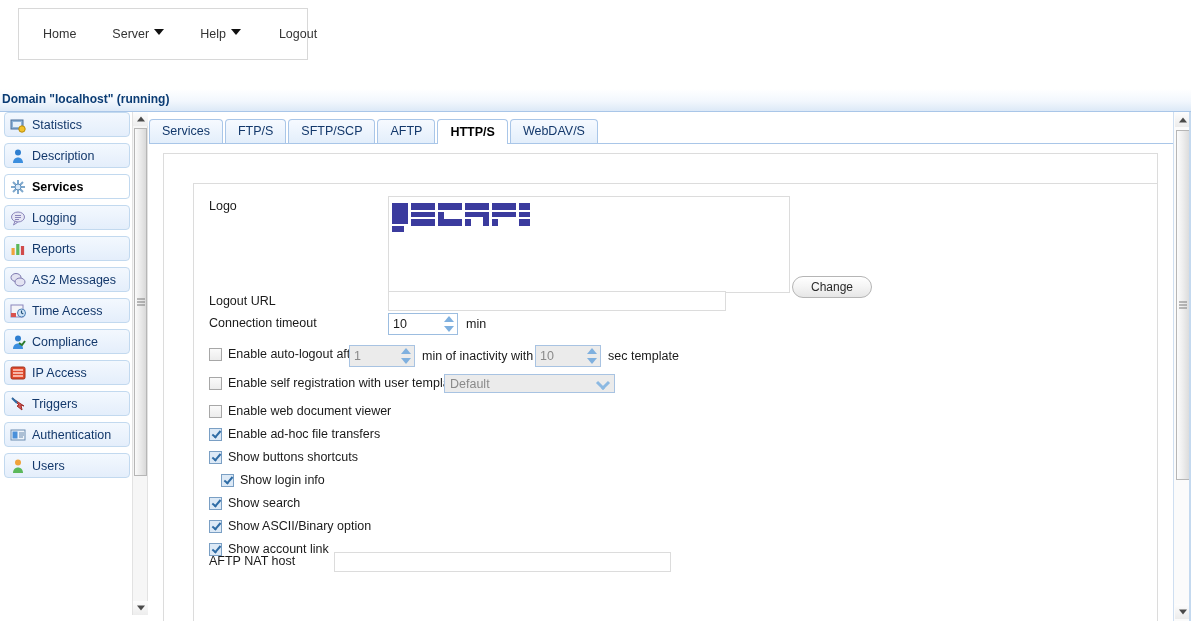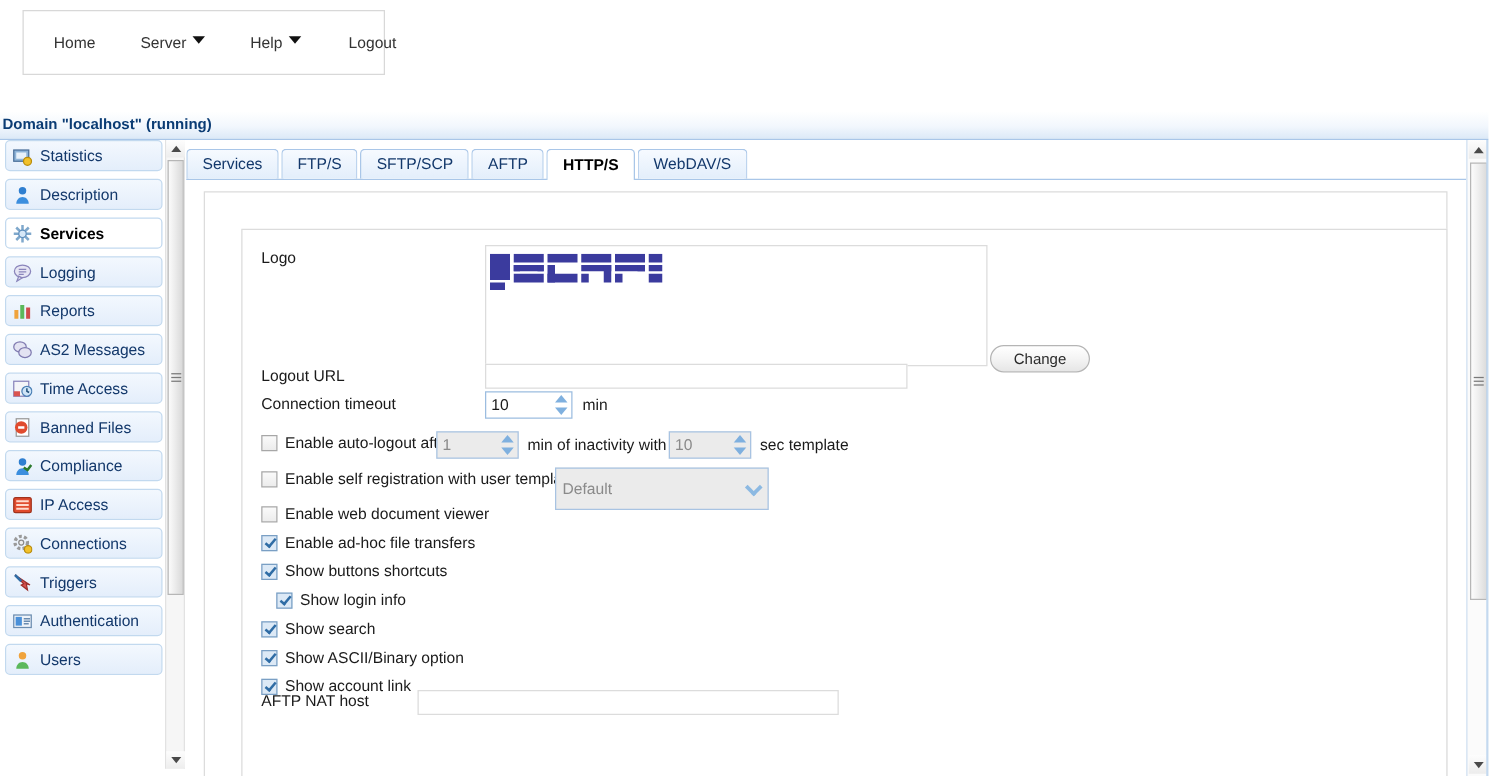--- a/index.html
+++ b/index.html
@@ -374,21 +374,21 @@
   .spin-timeout { left: 194px; top: 129px; width: 70px; }
   .spin-autologout { left: 155px; top: 161px; width: 66px; }
   .spin-warn { left: 341px; top: 161px; width: 66px; }
 
   
   .sel {
     position: absolute;
     left: 250px;
     top: 190px;
     width: 171px;
-    height: 34px;
+    height: 19px;
     border: 1px solid #a8c3e2;
     background: #ebebeb;
     box-sizing: border-box;
     display: flex;
     align-items: center;
   }
   .sel-val {
     font-size: 12.5px;
     color: #8a8a8a;
     padding-left: 5px;
@@ -568,48 +568,32 @@
           <span class="side-icon"><svg viewBox="0 0 16 16" width="16" height="16">
               <rect x="1" y="2" width="12" height="12" fill="#f4f4f8" stroke="#8a85bb"></rect>
               <rect x="1" y="10" width="5" height="4" fill="#d9534f"></rect>
               <circle cx="11.5" cy="10" r="4" fill="#cfe4f7" stroke="#4a7fb5"></circle>
               <path d="M11.5 7.5v2.5l1.8 1" stroke="#23527c" stroke-width="1.2" fill="none"></path>
             </svg></span>
           <span class="side-label">Time Access</span>
         </div>
         <div class="side-item">
           <span class="side-icon"><svg viewBox="0 0 16 16" width="16" height="16">
-              <rect x="3" y="1" width="10" height="14" fill="#fff" stroke="#999"></rect>
-              <circle cx="7" cy="8" r="5" fill="#e04b2e"></circle>
-              <rect x="4.5" y="7" width="5" height="2" fill="#fff"></rect>
-            </svg></span>
-          <span class="side-label">Banned Files</span>
-        </div>
-        <div class="side-item">
-          <span class="side-icon"><svg viewBox="0 0 16 16" width="16" height="16">
               <circle cx="8" cy="4.5" r="3" fill="#2f7fd0"></circle>
               <path d="M3 15c0-3.3 2.2-5.5 5-5.5S13 11.7 13 15z" fill="#3b8ede"></path>
               <path d="M9 9l3 2 3-4" stroke="#2c7a2c" stroke-width="2" fill="none"></path>
             </svg></span>
           <span class="side-label">Compliance</span>
         </div>
         <div class="side-item">
           <span class="side-icon"><svg viewBox="0 0 16 16" width="16" height="16">
               <rect x="1" y="2" width="14" height="12" rx="1.5" fill="#e04b2e" stroke="#a0321c"></rect>
               <path d="M3 5h10M3 8h10M3 11h10" stroke="#ffd9cd" stroke-width="1.6" fill="none"></path>
             </svg></span>
           <span class="side-label">IP Access</span>
-        </div>
-        <div class="side-item">
-          <span class="side-icon"><svg viewBox="0 0 16 16" width="16" height="16">
-              <circle cx="7" cy="7" r="5" fill="none" stroke="#9a9a9a" stroke-width="2.6" stroke-dasharray="2.4 1.8"></circle>
-              <circle cx="7" cy="7" r="2" fill="#efefef" stroke="#8a8a8a"></circle>
-              <circle cx="12.5" cy="12.5" r="3" fill="#f2c12a" stroke="#b88c0d"></circle>
-            </svg></span>
-          <span class="side-label">Connections</span>
         </div>
         <div class="side-item">
           <span class="side-icon"><svg viewBox="0 0 16 16" width="16" height="16">
               <path d="M2 2l7 7-2 1 5 4-1-5 3 1z" fill="#d9534f" stroke="#9c2f2c"></path>
               <path d="M2 2l5 5" stroke="#2f6ca5" stroke-width="2"></path>
             </svg></span>
           <span class="side-label">Triggers</span>
         </div>
         <div class="side-item">
           <span class="side-icon"><svg viewBox="0 0 16 16" width="16" height="16">

